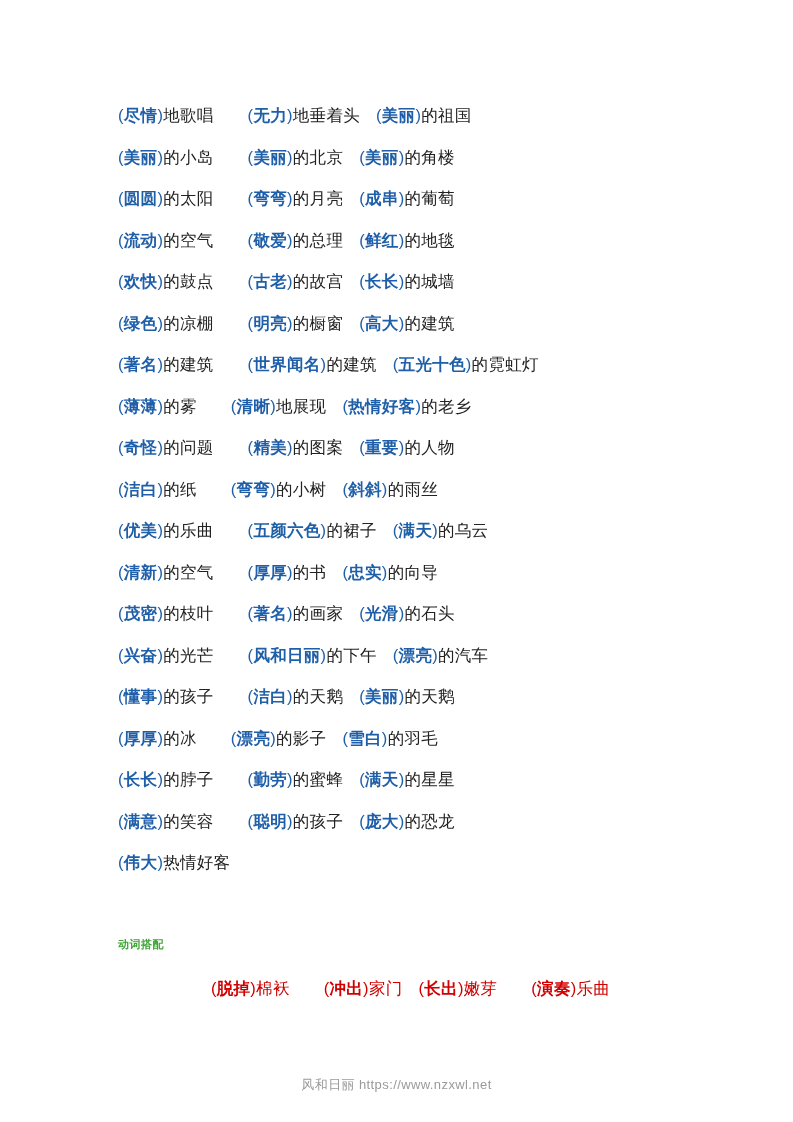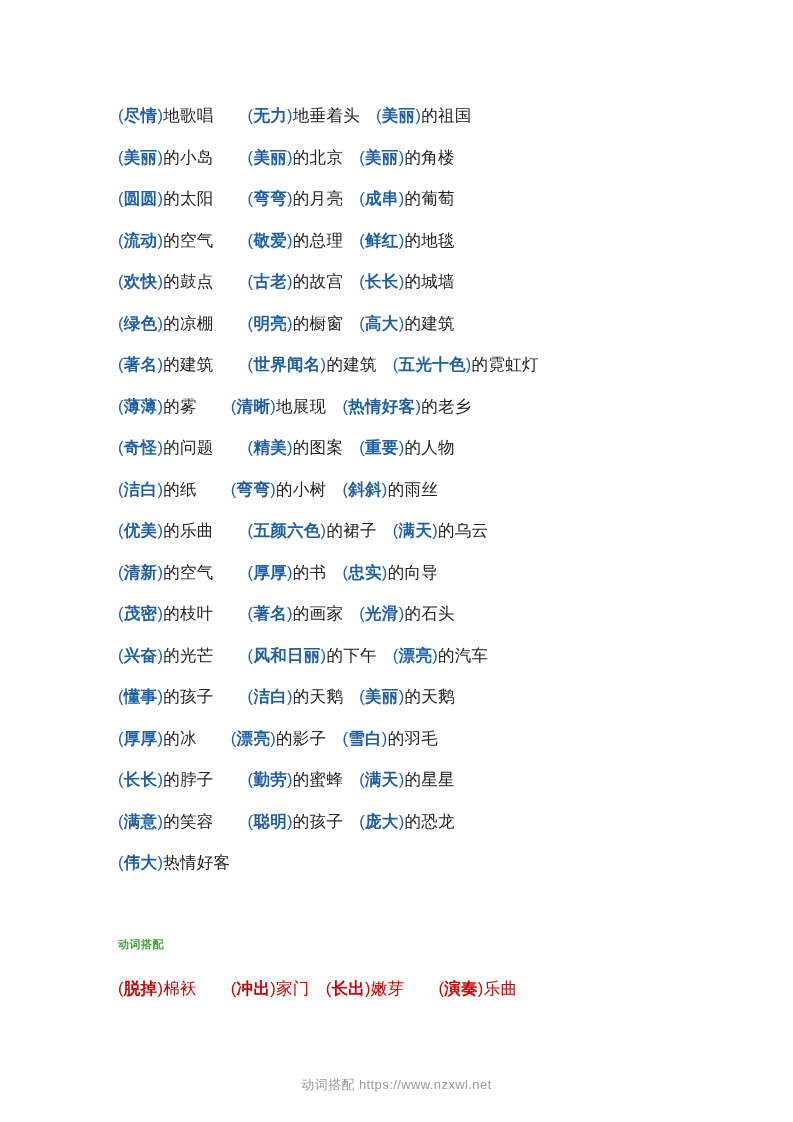--- a/index.html
+++ b/index.html
@@ -53,20 +53,21 @@
     margin-top: 44px;
     font-size: 11px;
     font-weight: bold;
     color: #3fa535;
     line-height: 32px;
     letter-spacing: 0.5px;
   }
   .line.verb {
     color: #cc1111;
     margin-top: 8px;
+    text-align: center;
   }
   .line.verb .kw {
     color: #d00000;
     font-weight: bold;
   }
   .line.verb .paren {
     color: #d00000;
   }
   .line.verb .plain {
     color: #d00000;
@@ -108,13 +109,13 @@
       <div class="line"><span><span class="paren">(</span><span class="kw">伟大</span><span class="paren">)</span><span class="plain">热情好客</span></span></div>
     </div>
 
   <div class="section-heading">动词搭配</div>
 
   <div id="verb-block">
       <div class="line verb"><span><span class="paren">(</span><span class="kw">脱掉</span><span class="paren">)</span><span class="plain">棉袄</span></span><span class="gap-lg"></span><span><span class="paren">(</span><span class="kw">冲出</span><span class="paren">)</span><span class="plain">家门</span></span><span class="gap"></span><span><span class="paren">(</span><span class="kw">长出</span><span class="paren">)</span><span class="plain">嫩芽</span></span><span class="gap-lg"></span><span><span class="paren">(</span><span class="kw">演奏</span><span class="paren">)</span><span class="plain">乐曲</span></span></div>
     </div>
 </div>
 
-<div id="footer">动词搭配 https://www.nzxwl.net</div>
+<div id="footer">风和日丽 https://www.nzxwl.net</div>
 
 </body></html>

